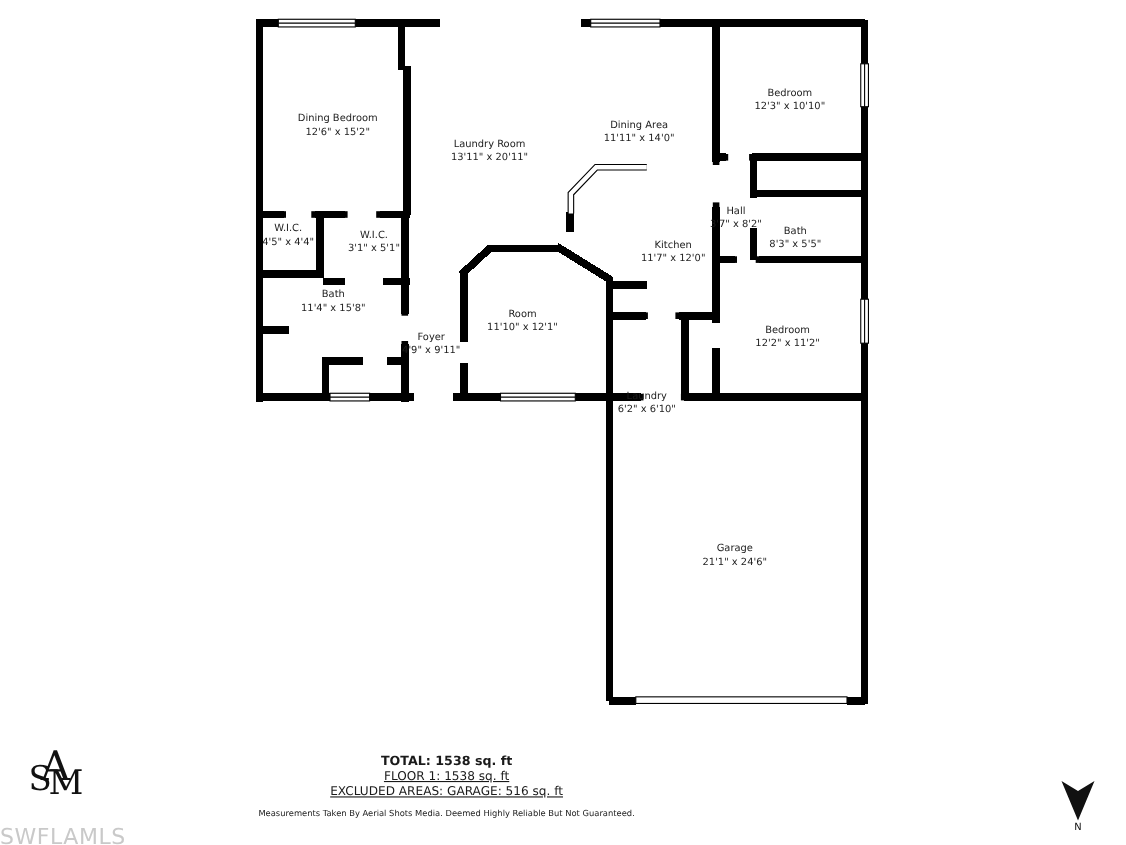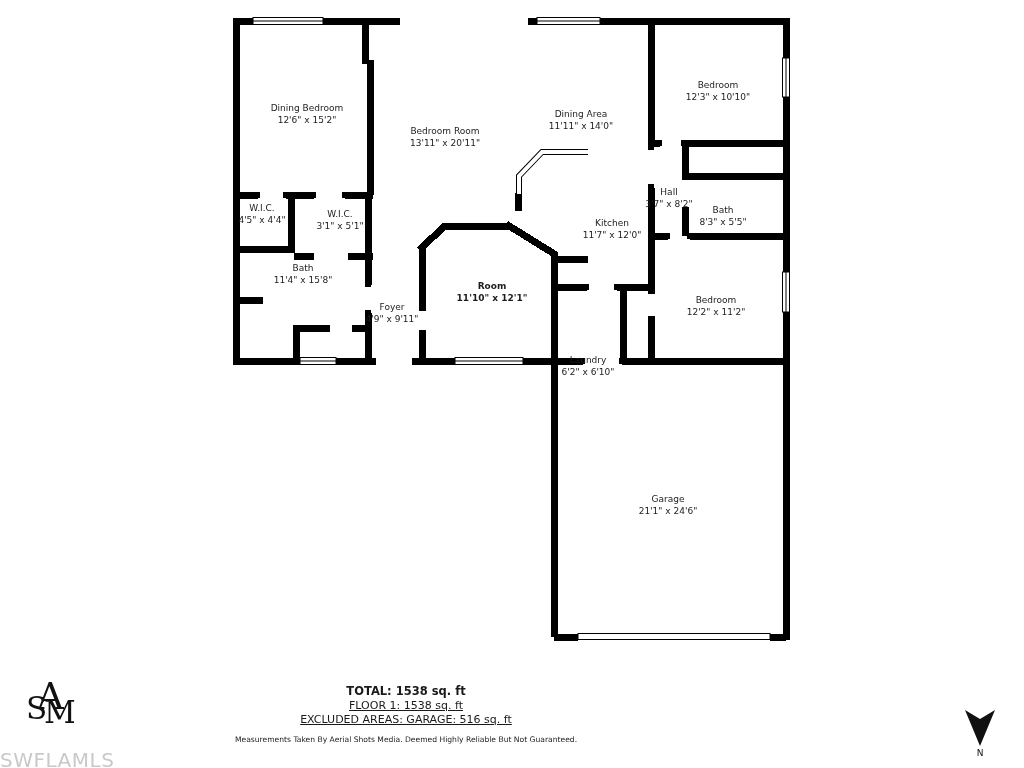--- a/index.html
+++ b/index.html
@@ -143,21 +143,21 @@
   </g>
 
   <polygon points="965,710 980,746 995,710 980,719" fill="#111"></polygon>
 </svg>
 
 <div class="room-label" style="left:307px;top:115px;">
   <span class="rname">Dining Bedroom</span>
   <span class="rdims">12'6" x 15'2"</span>
 </div>
 <div class="room-label" style="left:445px;top:138px;">
-  <span class="rname">Bedroom Room</span>
+  <span class="rname">Laundry Room</span>
   <span class="rdims">13'11" x 20'11"</span>
 </div>
 <div class="room-label" style="left:581px;top:96px;margin-top:25px;">
   <span class="rname">Dining Area</span>
   <span class="rdims">11'11" x 14'0"</span>
 </div>
 <div class="room-label" style="left:718px;top:92px;">
   <span class="rname">Bedroom</span>
   <span class="rdims">12'3" x 10'10"</span>
 </div>
@@ -182,21 +182,21 @@
   <span class="rdims">3'1" x 5'1"</span>
 </div>
 <div class="room-label" style="left:303px;top:275px;">
   <span class="rname">Bath</span>
   <span class="rdims">11'4" x 15'8"</span>
 </div>
 <div class="room-label" style="left:392px;top:314px;">
   <span class="rname">Foyer</span>
   <span class="rdims">4'9" x 9'11"</span>
 </div>
-<div class="room-label" style="left:492px;top:293px;font-weight:bold;">
+<div class="room-label" style="left:475px;top:293px;">
   <span class="rname">Room</span>
   <span class="rdims">11'10" x 12'1"</span>
 </div>
 <div class="room-label" style="left:588px;top:331px;margin-top:36px;">
   <span class="rname">Laundry</span>
   <span class="rdims">6'2" x 6'10"</span>
 </div>
 <div class="room-label" style="left:716px;top:307px;">
   <span class="rname">Bedroom</span>
   <span class="rdims">12'2" x 11'2"</span>

